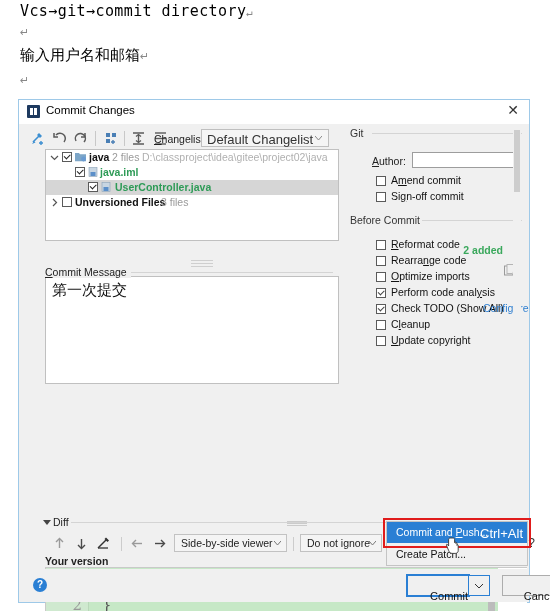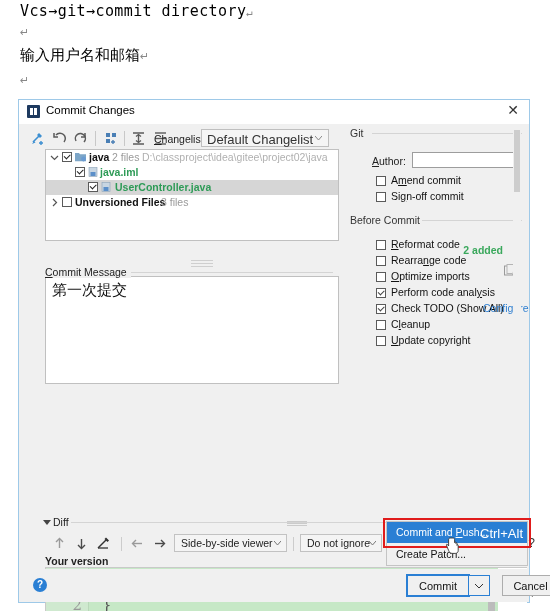--- a/index.html
+++ b/index.html
@@ -124,21 +124,21 @@
   .ctx-item{position:relative;height:22px;background:#f0f0f0;cursor:pointer;}
   .ctx-item .t{position:absolute;left:9px;top:5px;font-size:10.5px;color:#111;}
   .ctx-red{position:absolute;left:383px;top:518px;width:148px;height:30px;border:2px solid #e01b1b;box-sizing:border-box;z-index:22;pointer-events:none;}
   .cursor{position:absolute;left:446px;top:537px;width:14px;height:18px;z-index:24;}
 
   
   .footer{position:absolute;left:0;bottom:0;width:100%;height:33px;background:#f0f0f0;border-top:0;}
   .help{position:absolute;left:14px;top:9px;width:14px;height:14px;border-radius:50%;background:#2a7fd4;cursor:pointer;}
   .help span{position:absolute;left:0;top:0;width:14px;height:14px;line-height:14px;text-align:center;font-size:10px;color:#fff;font-weight:bold;}
   .btn{position:absolute;top:6px;height:21px;background:#f0f0f0;border:1px solid #adadad;box-sizing:border-box;cursor:pointer;font-size:11px;color:#111;}
-  .btn .cap{position:absolute;left:0;right:0;top:4px;text-align:center;}
+  .btn .cap{position:absolute;left:0;right:0;top:14px;text-align:right;}
   .btn-commit{left:388px;width:62px;border:1px solid #2a7fd4;outline:1px solid #2a7fd4;}
   .btn-split{left:450px;width:21px;border:1px solid #2a7fd4;border-left:0;}
   .btn-split .arw{position:absolute;left:6px;top:8px;width:8px;height:4px;}
   .btn-cancel{left:483px;width:57px;}
 </style>
 </head>
 <body>
 
 <div class="doc-text doc-line1"><span>Vcs→git→commit directory</span><span class="pilcrow">↵</span></div>
 <div class="doc-pil1 pilcrow">↵</div>

